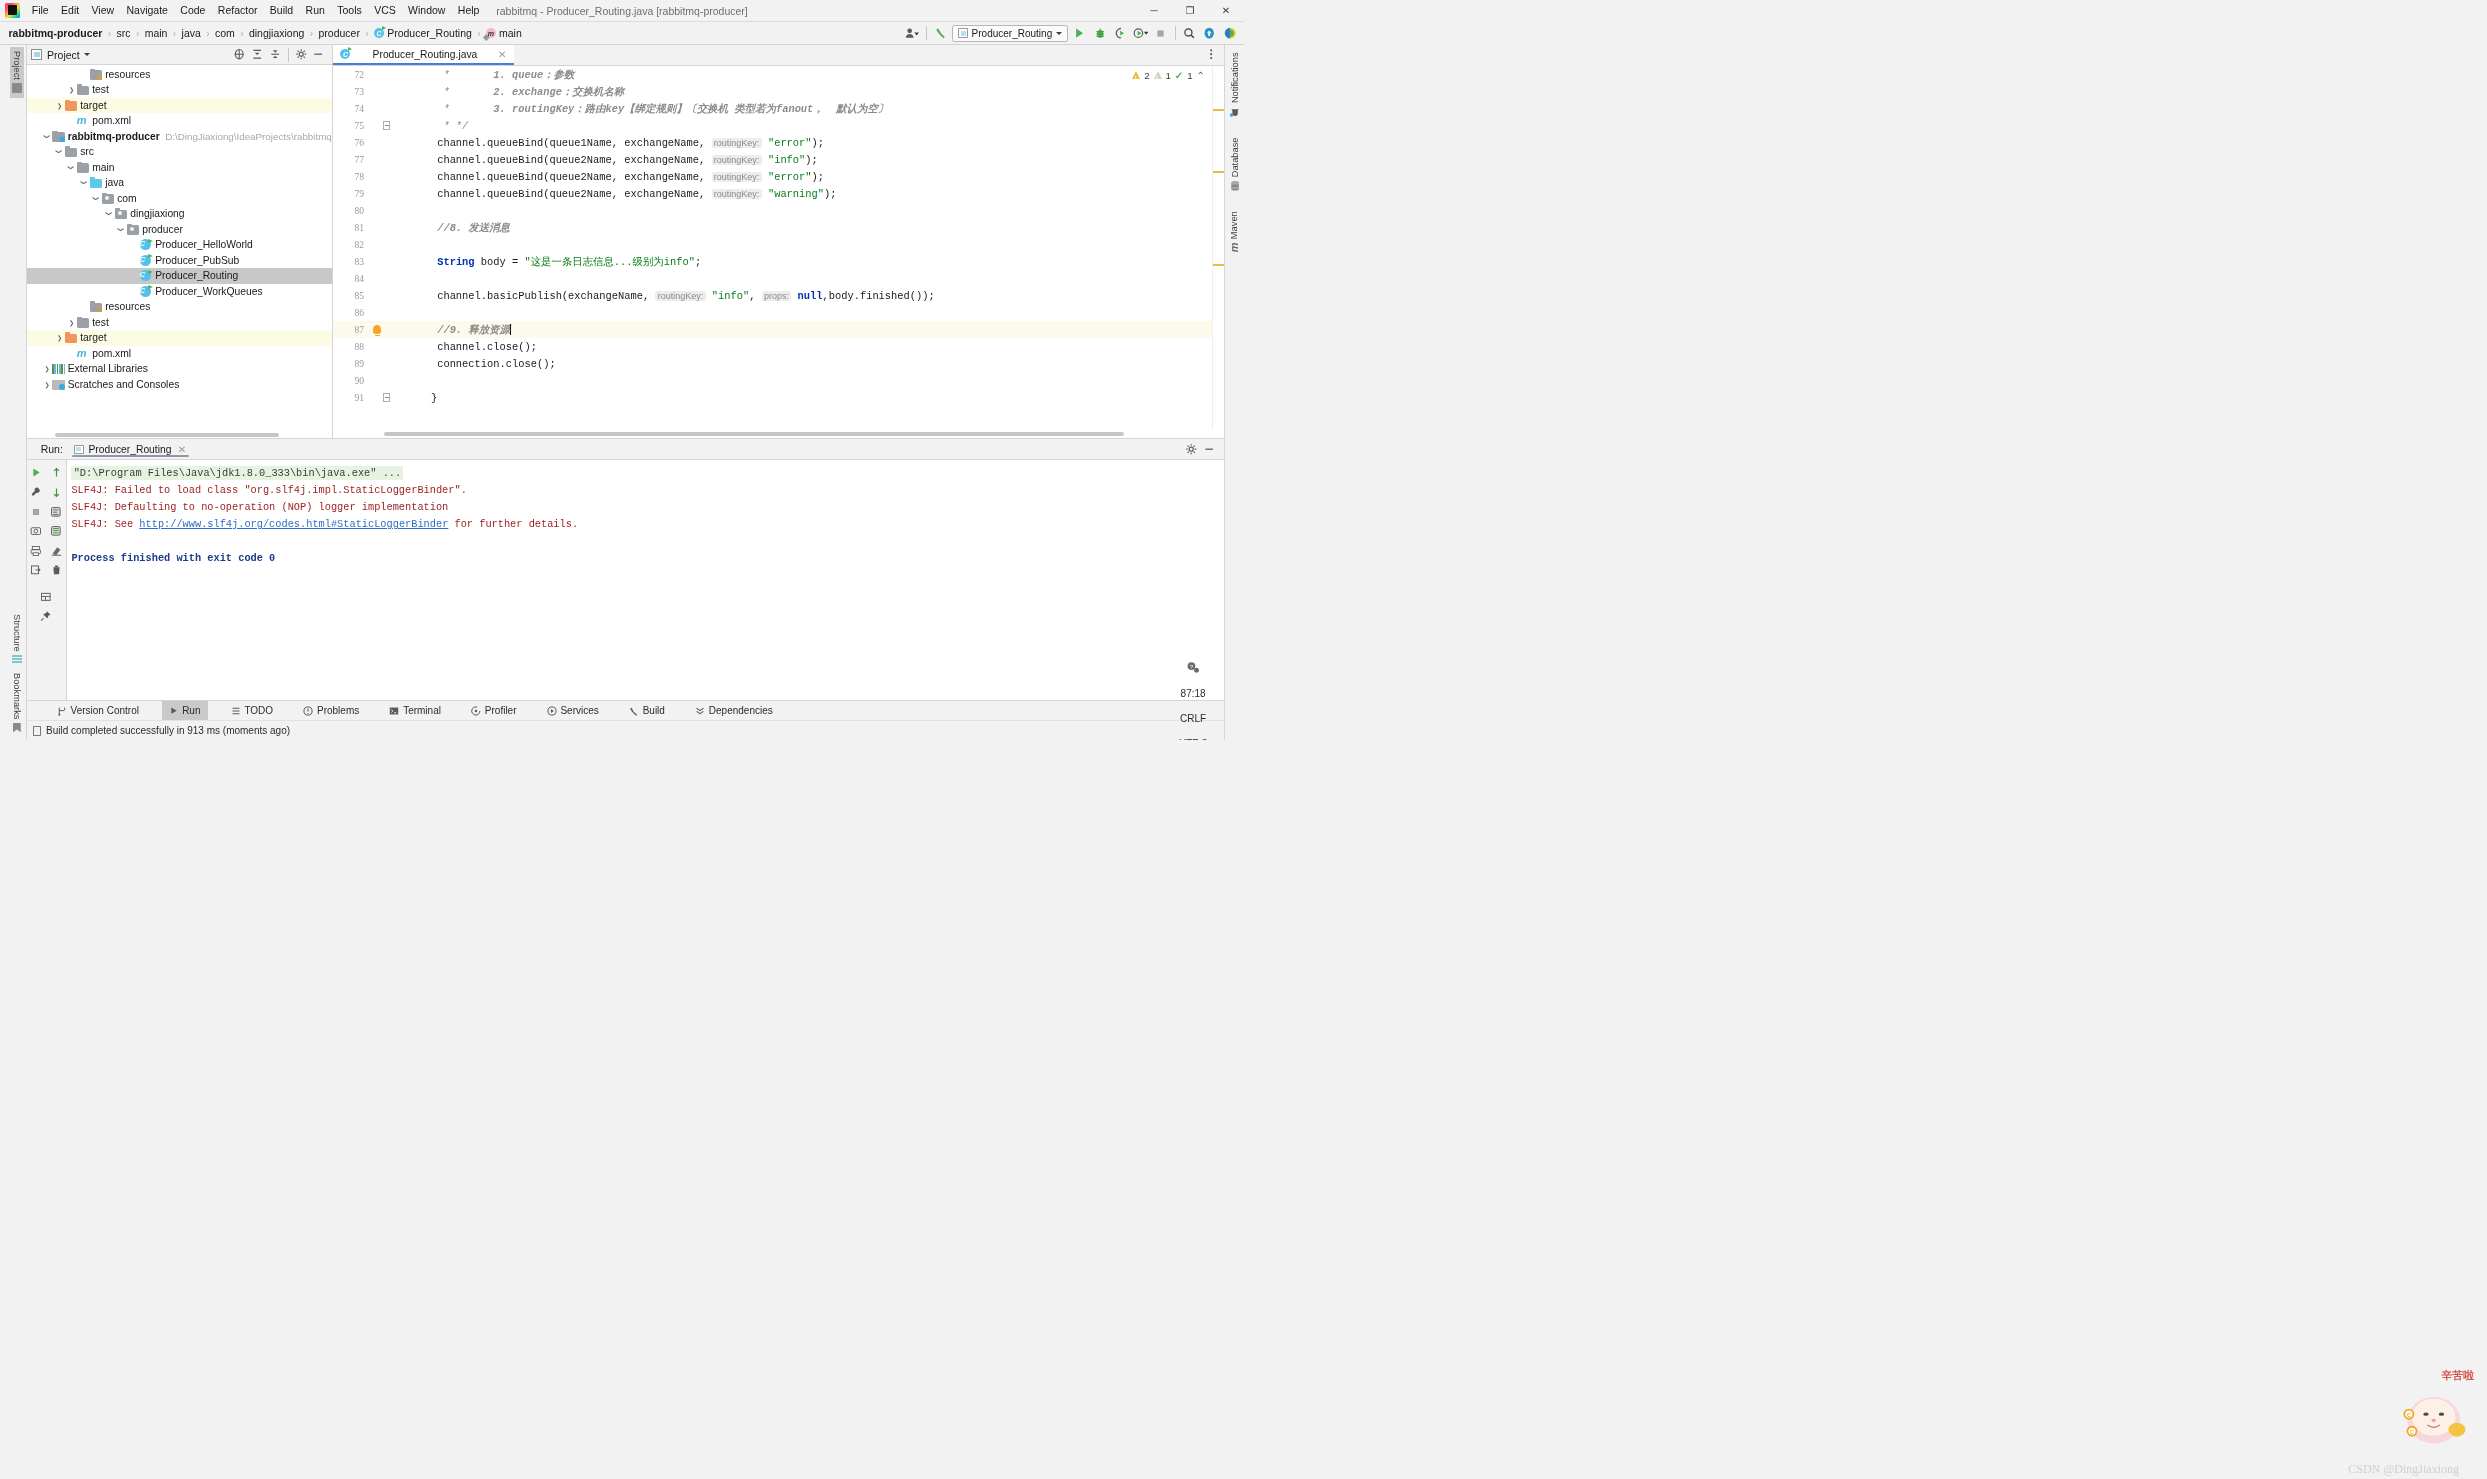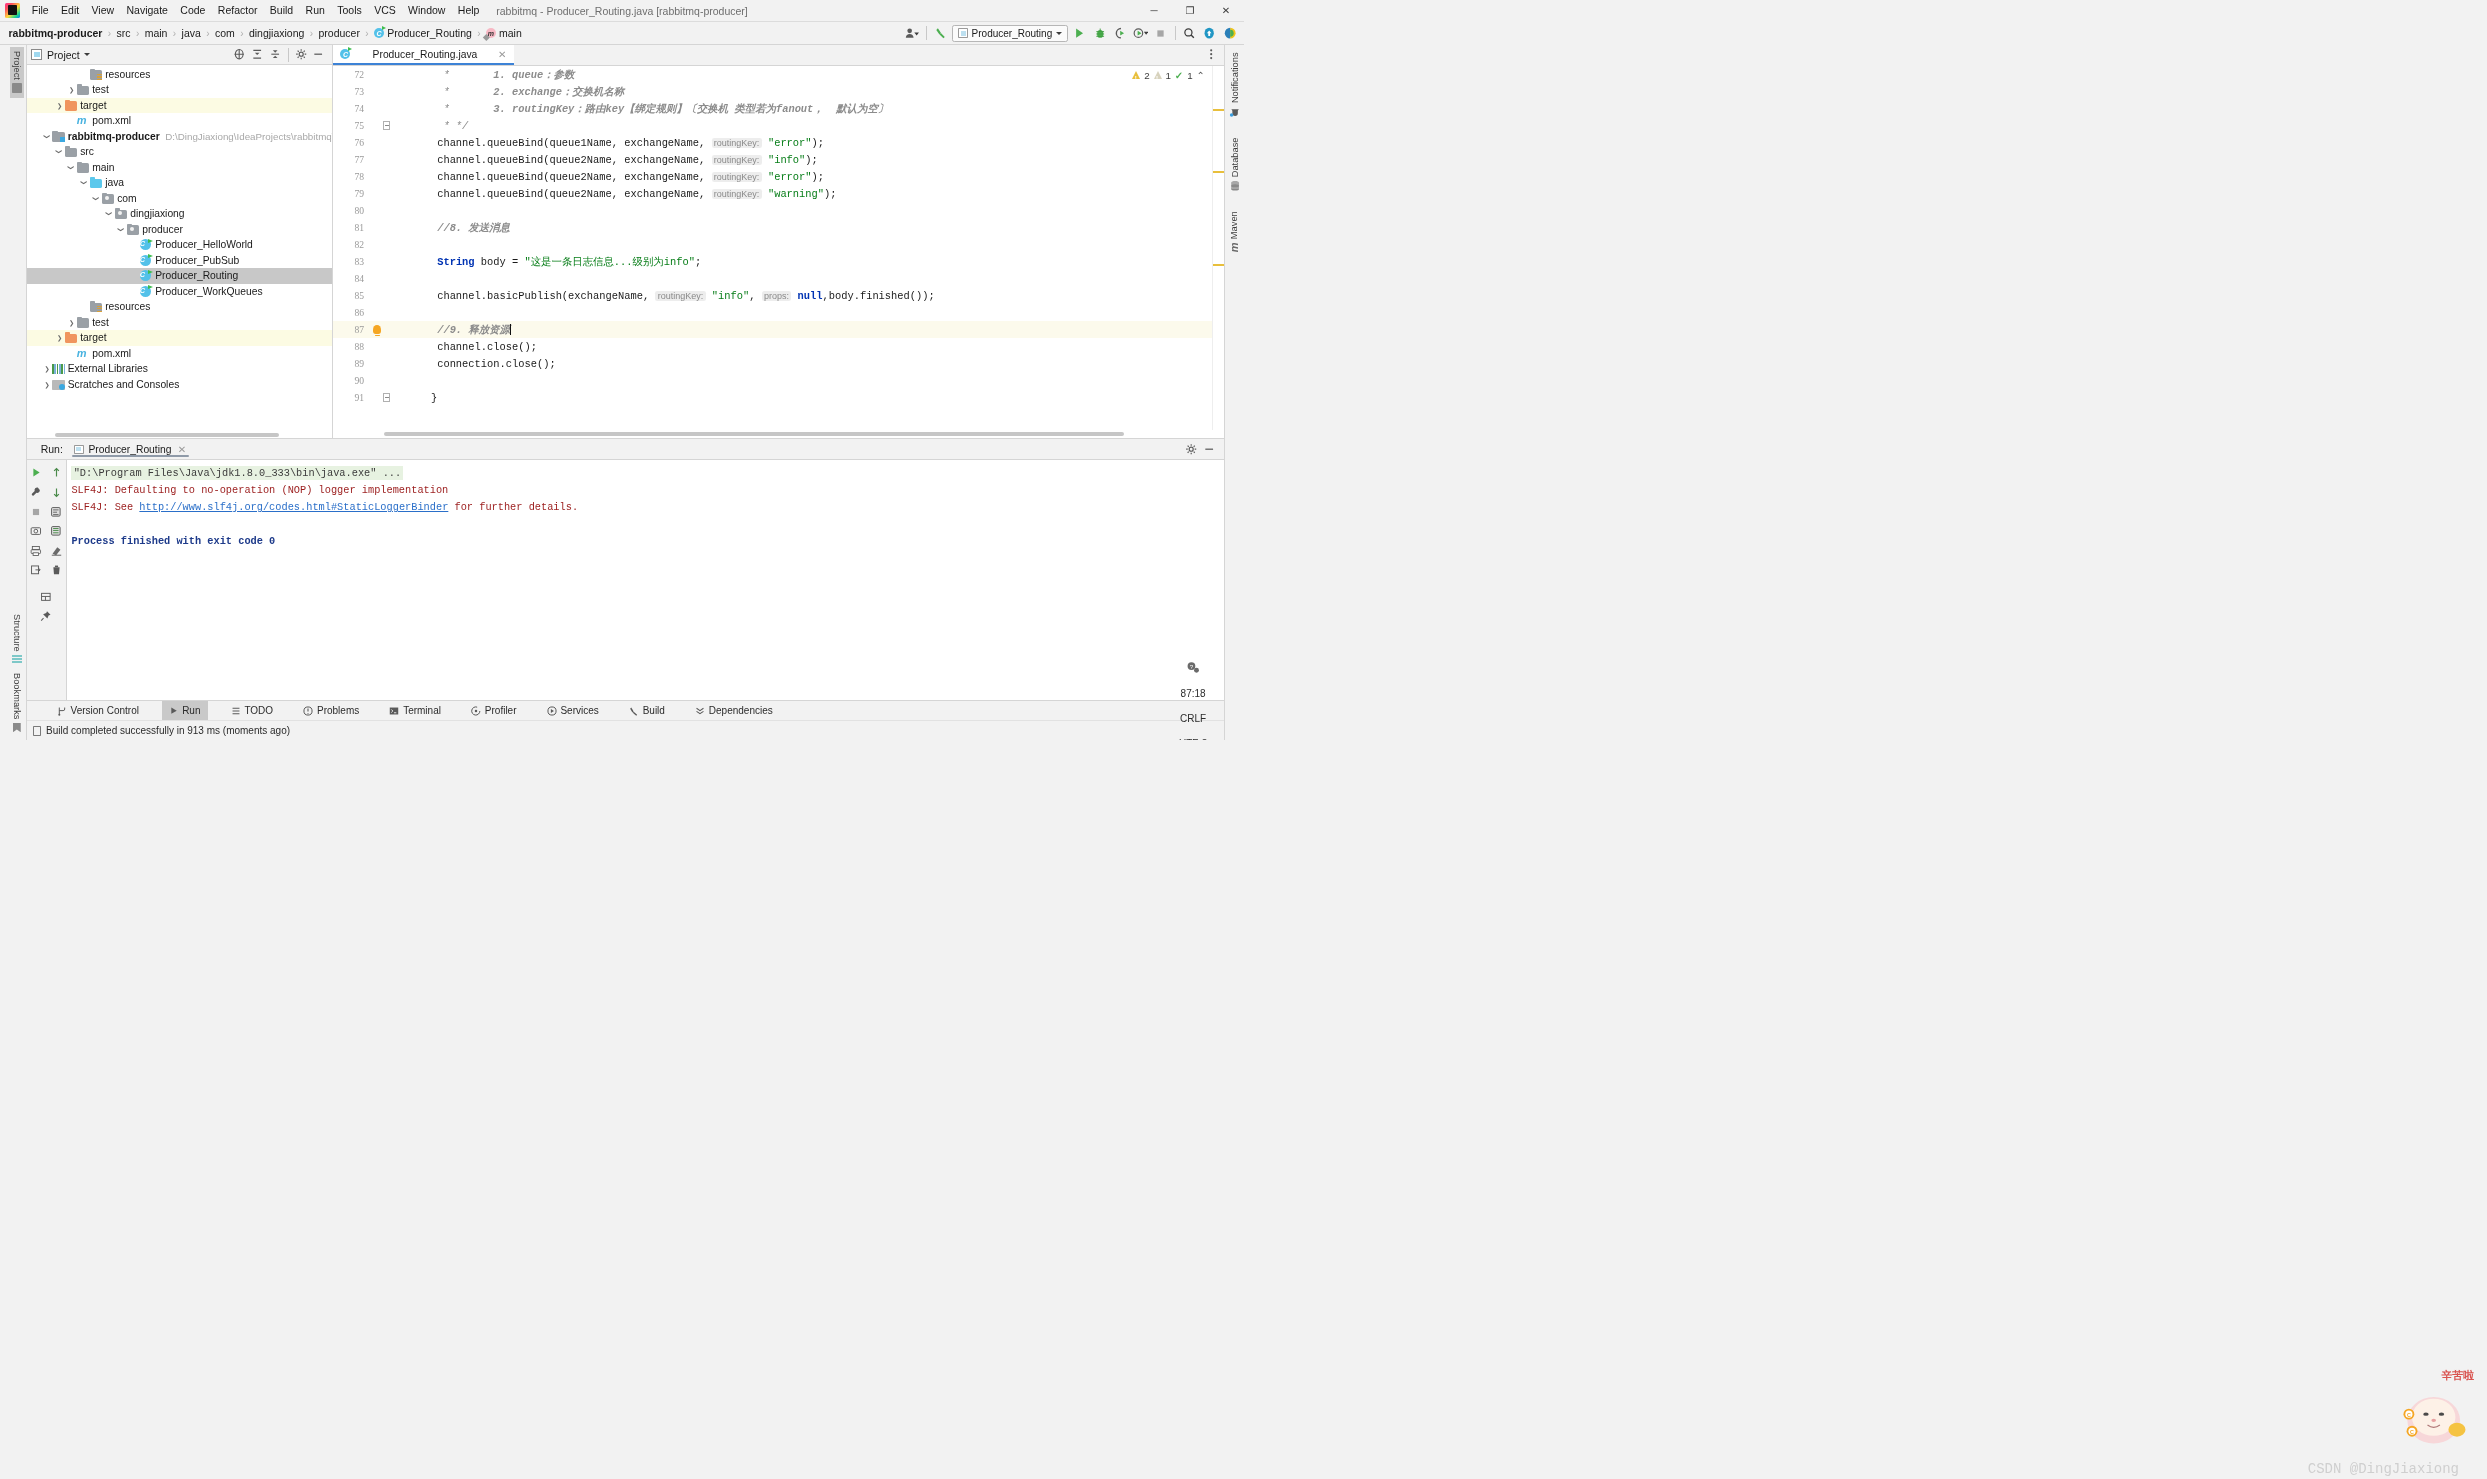--- a/index.html
+++ b/index.html
@@ -257,22 +257,22 @@
   }
   .sb-right { margin-left:auto; display:flex; align-items:center; gap:11px; padding-right:1.6px;flex-direction:column; }
   .sb-item { padding: 1.6px 3.1px; }
   .doc-icon { width:8.5px;height:10px;border:1px solid #7a7a7a;border-radius:0.8px;display:inline-block;vertical-align:-1.6px;margin-right:4.7px;}
 
   
   .mascot {
     position:absolute; right:4.7px; bottom:23px; width:109px; height:93px; pointer-events:none; z-index:40;
   }
   .csdn-wm {
-    position:absolute; right:28px; bottom:2.3px; font-size:14px; color:#cfcfcf; z-index:41; white-space:nowrap;
-    font-family:Liberation Mono, monospace;
+    position:absolute; right:28px; bottom:2.3px; font-size:12px; color:#cfcfcf; z-index:41; white-space:nowrap;
+    font-family:Liberation Serif, serif;
   }
   svg { display:block; }
 </style>
 </head>
 <body>
 
 <div id="app">
 
   <div class="titlebar">
     <div class="ij-logo"></div>
@@ -894,20 +894,21 @@
               <div class="rt-btn">
                 <svg width="11.7" height="11.7" viewBox="0 0 15 15">
                     <path d="M9 1.5 L13.5 6 L11 7 L9.5 11 L4 5.5 L8 4 Z" fill="#5a5a5a"></path>
                     <path d="M4.5 10.5 L1.5 13.5" stroke="#5a5a5a" stroke-width="1.3"></path>
                   </svg>
               </div>
             </div>
           </div>
           <div class="console" id="console">
               <div class="cl"><span class="cmd">"D:\Program Files\Java\jdk1.8.0_333\bin\java.exe" ...</span></div>
+              <div class="cl"><span class="err">SLF4J: Failed to load class "org.slf4j.impl.StaticLoggerBinder".</span></div>
               <div class="cl"><span class="err">SLF4J: Defaulting to no-operation (NOP) logger implementation</span></div>
               <div class="cl"><span class="err">SLF4J: See </span><span class="lnk">http://www.slf4j.org/codes.html#StaticLoggerBinder</span><span class="err"> for further details.</span></div>
               <div class="cl"></div>
               <div class="cl"><span class="ok">Process finished with exit code 0</span></div>
             </div>
         </div>
       </div>
 
       <div class="bottom-stripe" id="bottom-stripe">
           <div class="bs-btn">

